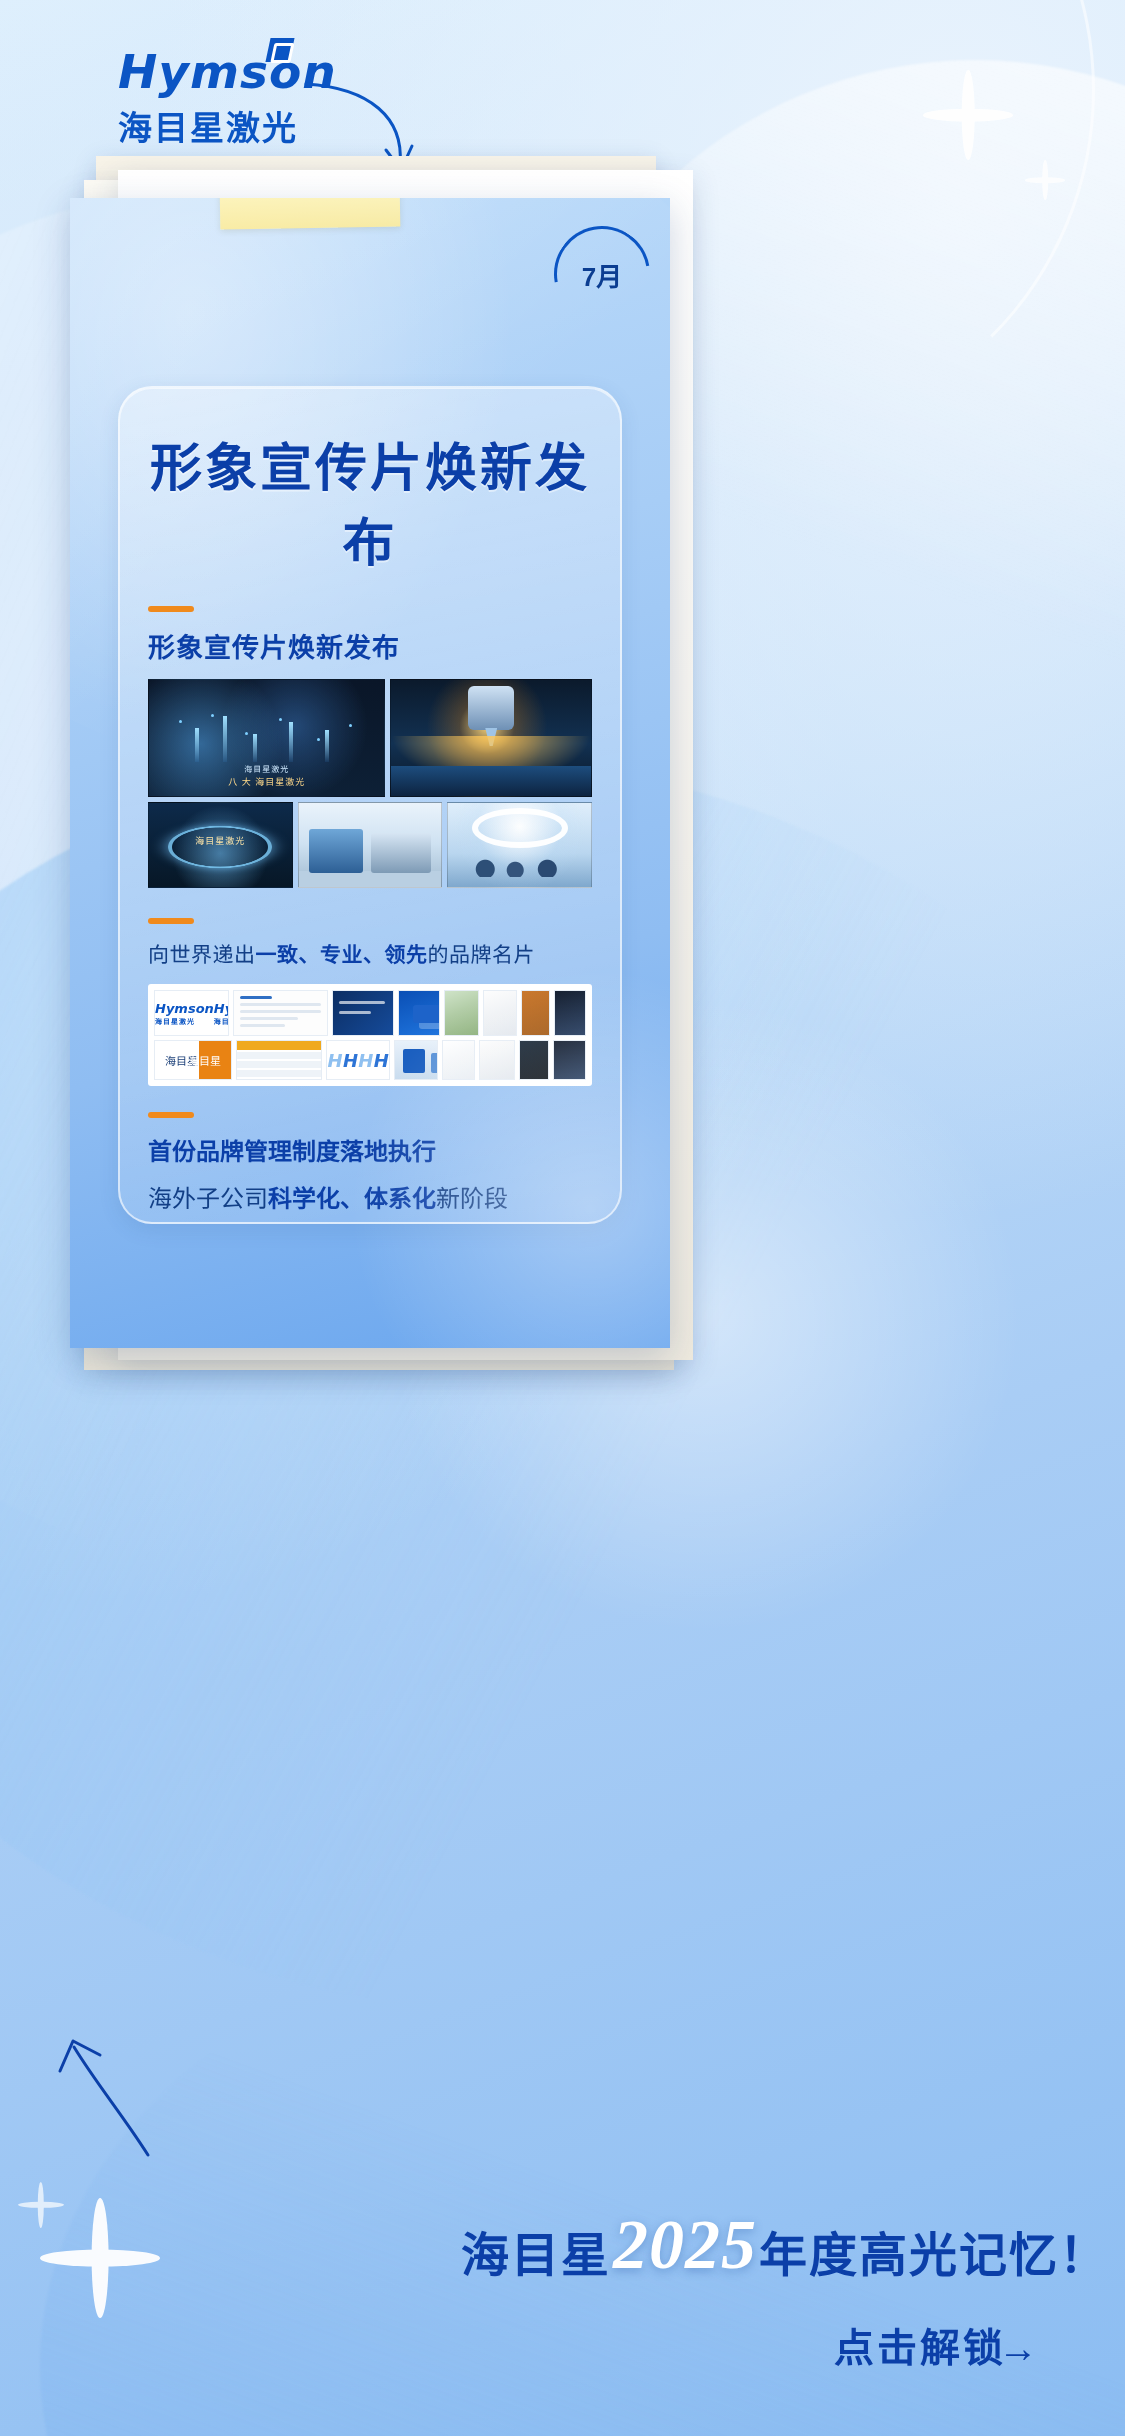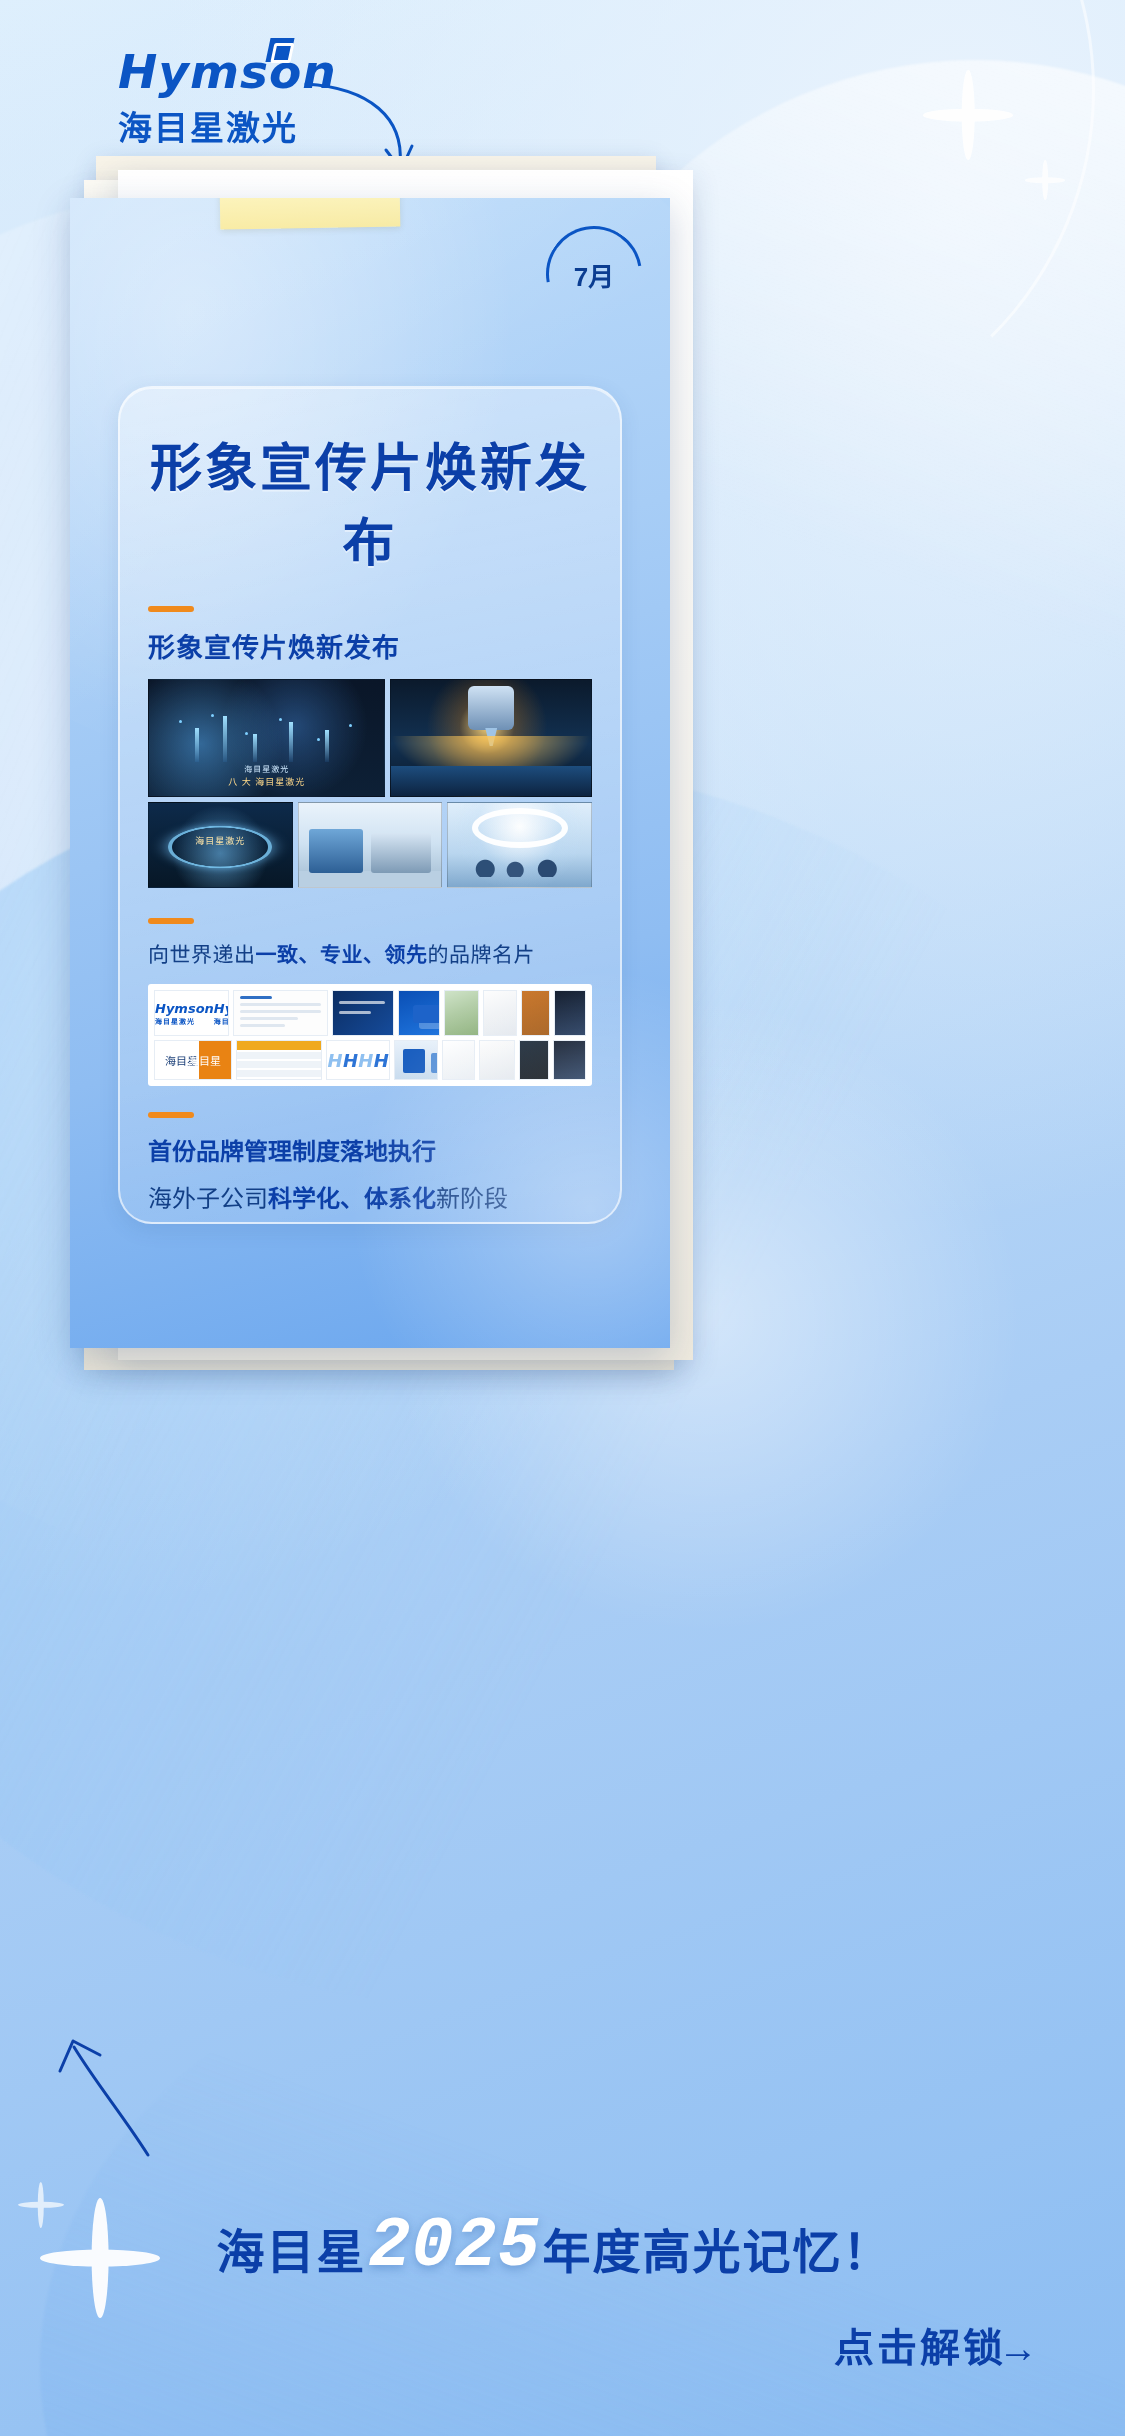--- a/index.html
+++ b/index.html
@@ -122,21 +122,21 @@
     border-radius:50%;
     background:linear-gradient(140deg, rgba(255,255,255,.35), rgba(255,255,255,0) 60%);
   }
   .tape {
     position:absolute; left:150px; top:-10px; width:180px; height:40px;
     background:linear-gradient(180deg, rgba(255,246,190,.95), rgba(255,236,150,.85));
     transform:rotate(-1deg);
     box-shadow:0 2px 6px rgba(90,80,20,.12);
   }
   .month-badge {
-    position:absolute; right:28px; top:28px; width:96px; height:96px;
+    position:absolute; right:20px; top:28px; width:96px; height:96px;
   }
   .month-badge .circle {
     position:absolute; inset:0; border-radius:50%;
     border:3px solid #0b55c4; border-right-color:transparent; border-bottom-color:transparent;
     transform:rotate(35deg);
   }
   .month-badge .label {
     position:absolute; inset:0; display:flex; align-items:center; justify-content:center;
     color:#0b3d91; font-size:26px; font-weight:bold;
   }
@@ -312,22 +312,22 @@
 
   .closing { margin-top:26px; }
   .closing .l1 { font-size:24px; font-weight:bold; color:#0b3fa8; font-family:"DejaVu Sans",sans-serif; }
   .closing .l2 { margin-top:12px; font-size:24px; color:#123f86; font-family:"DejaVu Sans",sans-serif; }
   .closing .l2 b { color:#0b3fa8; }
 
   
   .bottom-arrow { position:absolute; left:52px; bottom:275px; width:120px; height:140px; }
   .footline {
     position:absolute; left:0; right:16px; bottom:150px;
-    text-align:center; white-space:nowrap;
-    font-family:Liberation Mono, monospace;
+    text-align:right; white-space:nowrap;
+    font-family:Liberation Serif, serif;
   }
   .footline .cn {
     font-size:48px; font-weight:bold; color:#0b3fa8; letter-spacing:2px;
     vertical-align:-4px;
   }
   .footline .yr {
     font-size:70px; font-weight:bold; color:#ffffff; letter-spacing:1px;
     font-style:italic;
     text-shadow:0 3px 10px rgba(30,80,160,.35);
     margin:0 2px;

